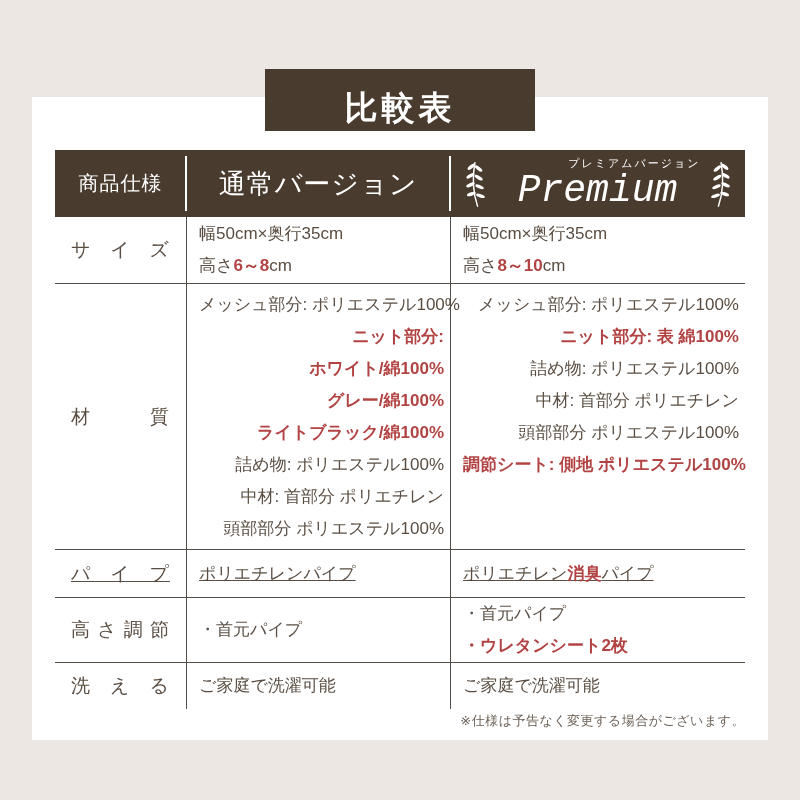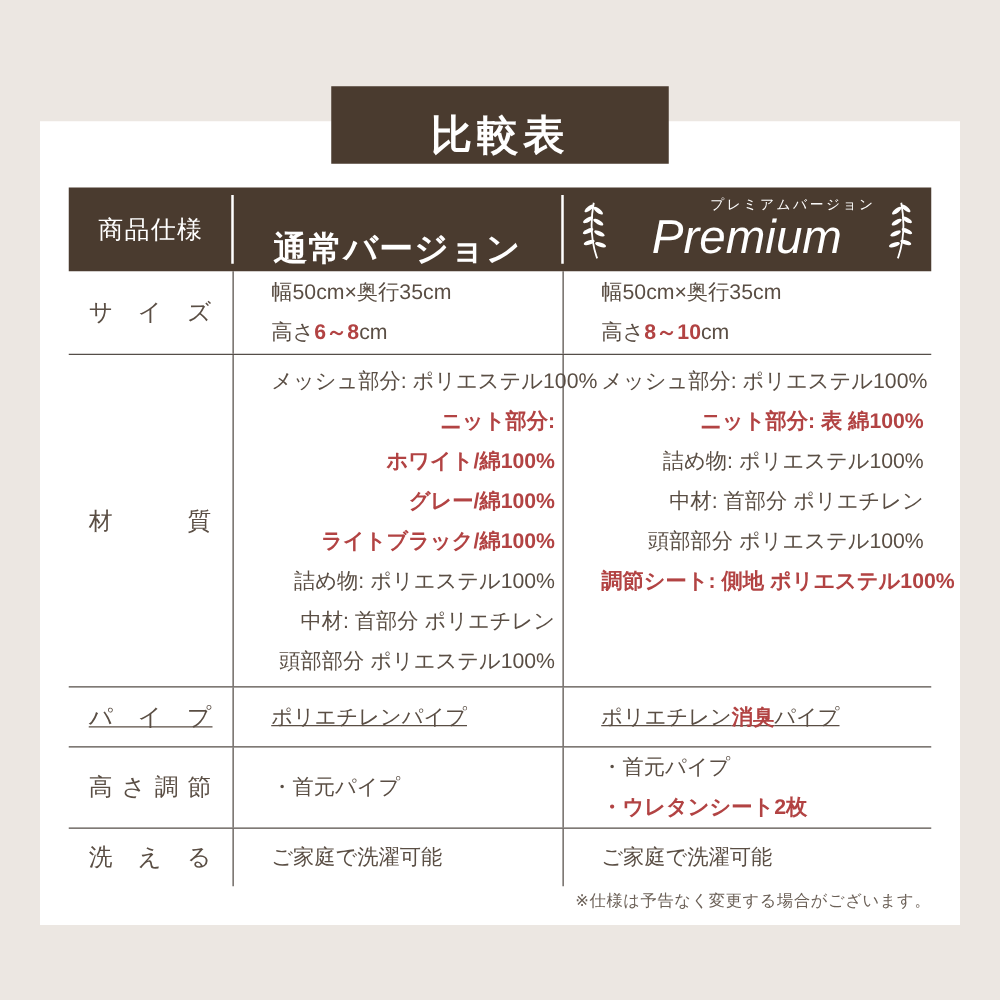--- a/index.html
+++ b/index.html
@@ -22,44 +22,44 @@
   .title-box .t{
     color:#fff;font-size:33px;font-weight:700;letter-spacing:4px;
   }
   .table{position:absolute;left:23px;top:53px;width:690px;}
   .thead{
     position:relative;display:grid;grid-template-columns:131px 264px 295px;
     height:67px;background:var(--brown,#4a3b2f);color:#fff;
   }
   .th{display:flex;align-items:center;justify-content:center;}
   .th-spec{font-size:20px;letter-spacing:1px;}
-  .th-normal{font-size:27px;font-weight:700;letter-spacing:1px;align-items:flex-end;}
+  .th-normal{font-size:27px;font-weight:400;letter-spacing:1px;}
   .hdiv{position:absolute;top:6px;bottom:6px;width:2px;background:#fff;}
   .hdiv1{left:130px;}
   .hdiv2{left:394px;}
   .th-premium{display:flex;align-items:center;justify-content:center;gap:8px;padding:0 8px;}
   .premium-center{display:flex;flex-direction:column;min-width:210px;justify-content:center;}
   .premium-small{font-size:11px;letter-spacing:2px;text-align:right;padding-right:2px;}
   .premium-script{
-    font-family:Liberation Sans, sans-serif;font-style:italic;
+    font-family:Liberation Mono, monospace;font-style:italic;
     font-size:38px;line-height:1.05;text-align:center;margin-top:0px;font-weight:500;
   }
   .laurel{width:20px;height:52px;flex:0 0 auto;}
   .laurel.mirror{transform:scaleX(-1);}
   .trow{
     display:grid;grid-template-columns:131px 264px 295px;
   }
   .trow + .trow{border-top:1px solid var(--line,#554e48);}
   .cell{display:flex;flex-direction:column;justify-content:center;}
   .labelcell{align-items:stretch;padding:0 16px;}
   .labeltext{
     display:block;width:100%;font-size:19px;
     text-align:justify;text-align-last:justify;letter-spacing:1px;
   }
-  .bodycell{font-size:17px;line-height:32px;padding-left:30px;padding-right:6px;}
+  .bodycell{font-size:17px;line-height:32px;padding-left:12px;padding-right:6px;}
   .bodycell + .bodycell, .labelcell + .bodycell{border-left:1px solid var(--line,#554e48);}
   .line{white-space:nowrap;}
   .red{color:var(--red,#b24343);font-weight:700;}
   #tbody .trow:nth-child(1){min-height:66px;}
   #tbody .trow:nth-child(2){min-height:265px;}
   #tbody .trow:nth-child(2) .bodycell{justify-content:flex-start;padding-top:5px;text-align:right;}
   #tbody .trow:nth-child(3){min-height:47px;text-decoration:underline;}
   #tbody .trow:nth-child(4){min-height:63px;}
   #tbody .trow:nth-child(5){min-height:46px;}
   .note{

